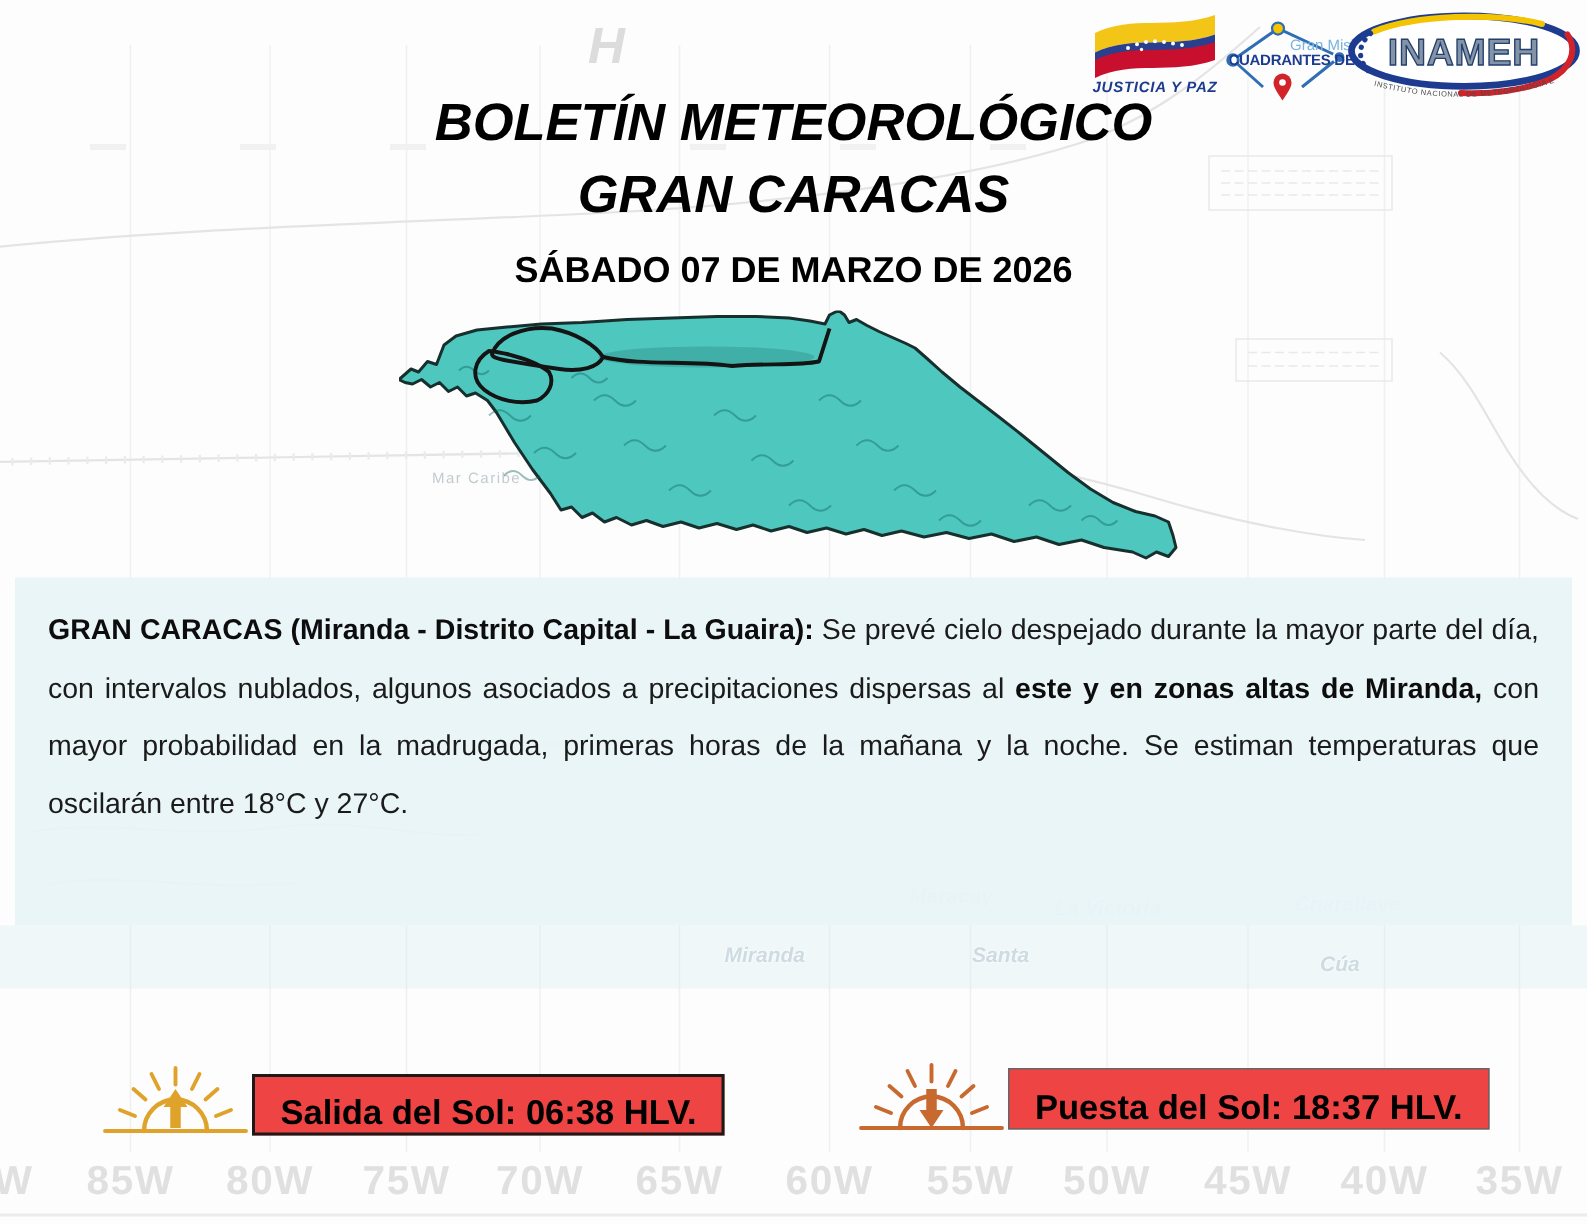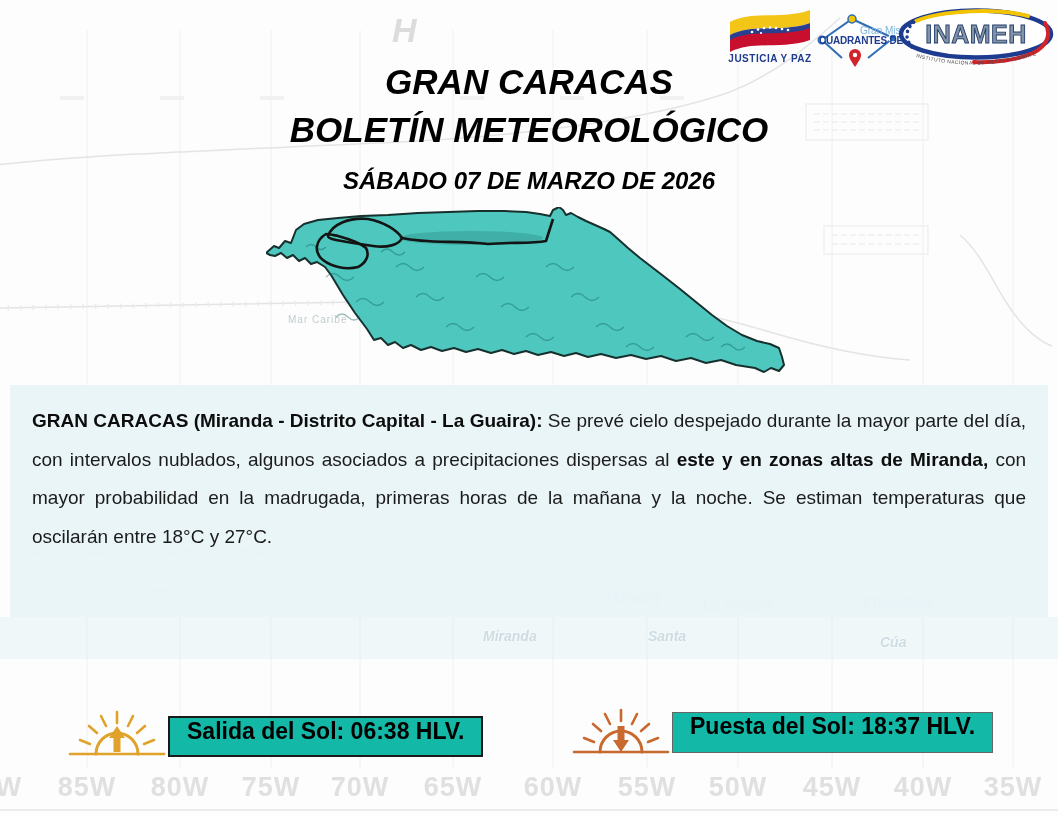--- a/index.html
+++ b/index.html
@@ -17,47 +17,47 @@
   }
   .bottom-line{position:absolute;left:0;top:809px;width:1058px;height:2px;background:#ececec;}
   
   .place{
     position:absolute;font-size:14px;font-weight:bold;font-style:italic;
     color:rgba(172,199,208,0.62);text-shadow:0 0 2px #ffffff,0 0 1px #ffffff;white-space:nowrap;
   }
   .sea-label{position:absolute;left:288px;top:314px;font-size:10px;color:#c2ccd0;letter-spacing:1px;}
   
   .logo-flag{position:absolute;left:726px;top:6px;width:88px;}
-  .flag-label{font-size:10px;font-weight:bold;color:#1d3c8f;text-align:center;margin-top:1px;letter-spacing:.5px;}
+  .flag-label{font-size:10px;font-weight:bold;color:#1d3c8f;text-align:center;margin-top:1px;letter-spacing:.5px;font-style:italic;}
   .logo-cuad{position:absolute;left:802px;top:10px;width:104px;height:62px;}
   .logo-cuad .shape{position:absolute;left:0;top:0;}
   .cuad-t1{position:absolute;left:26px;top:15px;font-size:10px;color:#7ab4de;white-space:nowrap;margin-left:32px;}
   .cuad-t2{position:absolute;left:17px;top:25px;font-size:10px;font-weight:bold;color:#1d3c8f;white-space:nowrap;letter-spacing:-0.2px;}
   .logo-inameh{position:absolute;left:898px;top:8px;}
   
   .titles{position:absolute;left:0;top:58px;width:1058px;text-align:center;}
   .t1{font-size:35px;line-height:48px;font-weight:bold;font-style:italic;color:#000;}
-  .t2{font-size:24px;line-height:30px;font-weight:bold;font-style:italic;color:#000;margin-top:12px;}
+  .t2{font-size:24px;line-height:30px;font-weight:bold;color:#000;margin-top:12px;}
   
   .region-map{position:absolute;left:266px;top:207px;}
   
   .forecast{
     position:absolute;left:10px;top:385px;width:1038px;height:232px;
     background:rgba(232,244,248,0.93);box-sizing:border-box;padding:17px 22px 0 22px;
   }
   .forecast p{
     margin:0;font-size:19px;line-height:38.6px;text-align:justify;color:#1b1b1b;
   }
   .forecast b{color:#0d0d0d;}
   .blue-strip{position:absolute;left:0;top:617px;width:1058px;height:42px;background:rgba(213,236,243,0.30);}
   
   .sun-icon{position:absolute;}
   .sun-box{
-    position:absolute;height:41px;box-sizing:border-box;background:#14b8a6;
-    display:flex;align-items:flex-start;padding:0 17px;font-size:23px;font-weight:bold;color:#000;white-space:nowrap;
+    position:absolute;height:41px;box-sizing:border-box;background:#ef4444;
+    display:flex;align-items:flex-end;padding:0 17px;font-size:23px;font-weight:bold;color:#000;white-space:nowrap;
   }
   .box-sunrise{left:168px;top:716px;border:2.5px solid #1a1a1a;}
   .box-sunset{left:672px;top:712px;border:1.5px solid #666;}
 </style>
 </head>
 <body>
 
 <div class="page">
 
   <svg class="bg-chart" width="1058" height="816" viewBox="0 0 1058 816">
@@ -180,22 +180,22 @@
       <path d="M14,39 C7,31 7,22 16,14" fill="none" stroke="#1d3c8f" stroke-width="3.5" stroke-dasharray="0.1 5.5" stroke-linecap="round"></path>
       <text x="78" y="35" text-anchor="middle" font-family="Liberation Sans,sans-serif" font-size="25" font-weight="bold" fill="#8494a6" stroke="#23406e" stroke-width="0.9" letter-spacing="0.5">INAMEH</text>
       <path id="inamehArc" d="M14,48 Q78,66 142,46" fill="none" stroke="none"></path>
       <text font-size="5" fill="#4a4a4a" letter-spacing="0.4" font-family="Liberation Sans,sans-serif">
         <textPath href="#inamehArc" startOffset="4">INSTITUTO NACIONAL DE METEOROLOGIA E HIDROLOGIA</textPath>
       </text>
     </svg>
   </div>
 
   <div class="titles">
+    <div class="t1">BOLETÍN METEOROLÓGICO</div>
     <div class="t1">GRAN CARACAS</div>
-    <div class="t1">BOLETÍN METEOROLÓGICO</div>
     <div class="t2">SÁBADO 07 DE MARZO DE 2026</div>
   </div>
 
   <svg class="region-map" width="557" height="183" viewBox="0 0 557 183">
     <path d="M0,46 L8,39 13,41 19,34 25,36 30,23 38,17 52,13 72,11 95,9 122,8 152,6 182,5 212,4 238,4 260,5 274,7 284,9 287,3 293,0 297,3 300,8 305,6 312,10 320,14 329,18 338,22 344,25 352,32 362,41 374,51 387,61 400,71 414,82 430,95 446,108 461,119 476,128 491,134 504,137 513,141 516,150 518,158 513,164 505,161 498,165 489,161 470,158 455,153 440,156 425,151 410,154 395,149 380,152 365,148 350,151 335,147 322,150 310,146 298,149 285,145 272,148 260,144 248,147 236,143 225,146 212,142 200,145 188,141 176,144 165,140 155,143 145,138 137,141 129,135 122,138 115,131 108,133 101,122 95,114 89,106 83,97 77,88 71,78 65,68 59,60 51,55 45,57 39,51 33,54 27,48 21,51 15,46 9,49 4,48 Z" fill="#4EC7BF" stroke="#17302e" stroke-width="2" stroke-linejoin="round"></path>
 
     <g fill="none" stroke="rgba(13,96,90,0.40)" stroke-width="1.3">
       <ellipse cx="205" cy="31" rx="72" ry="7" fill="rgba(13,90,84,0.22)" stroke="none"></ellipse>
       <path d="M60,70 q7,-7 14,0 t14,0"></path>
         <path d="M90,95 q7,-7 14,0 t14,0"></path>

